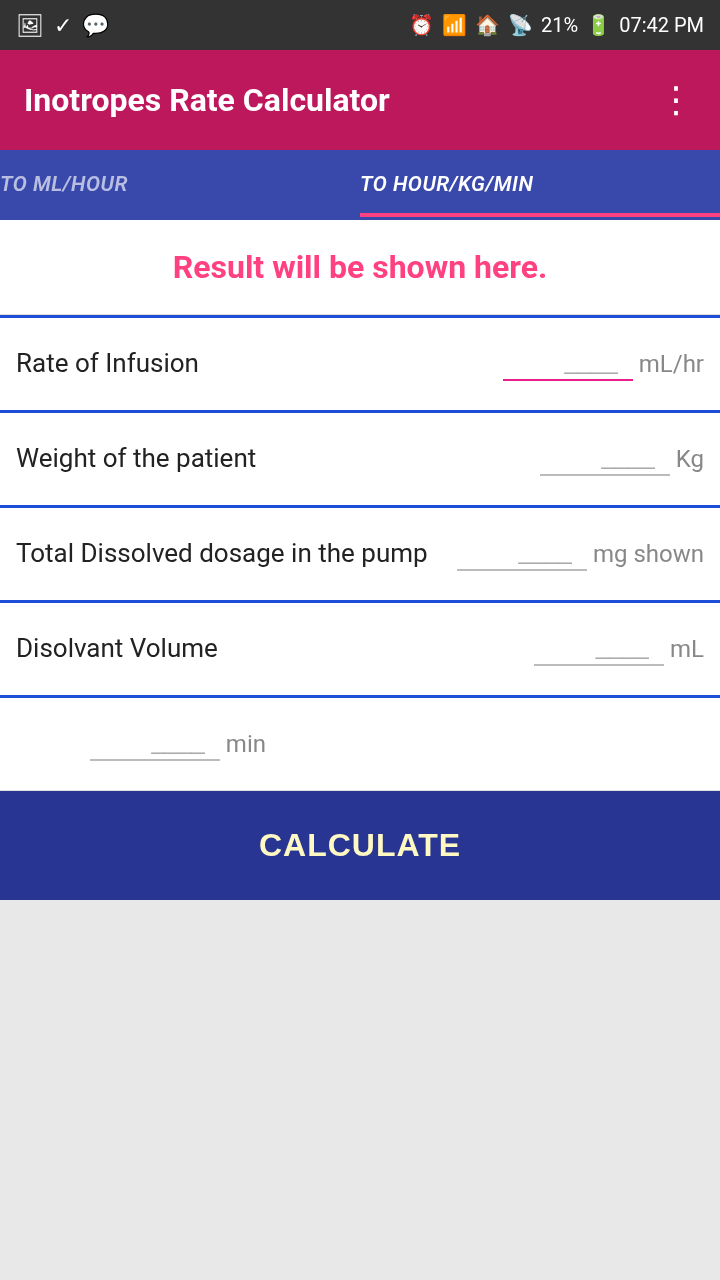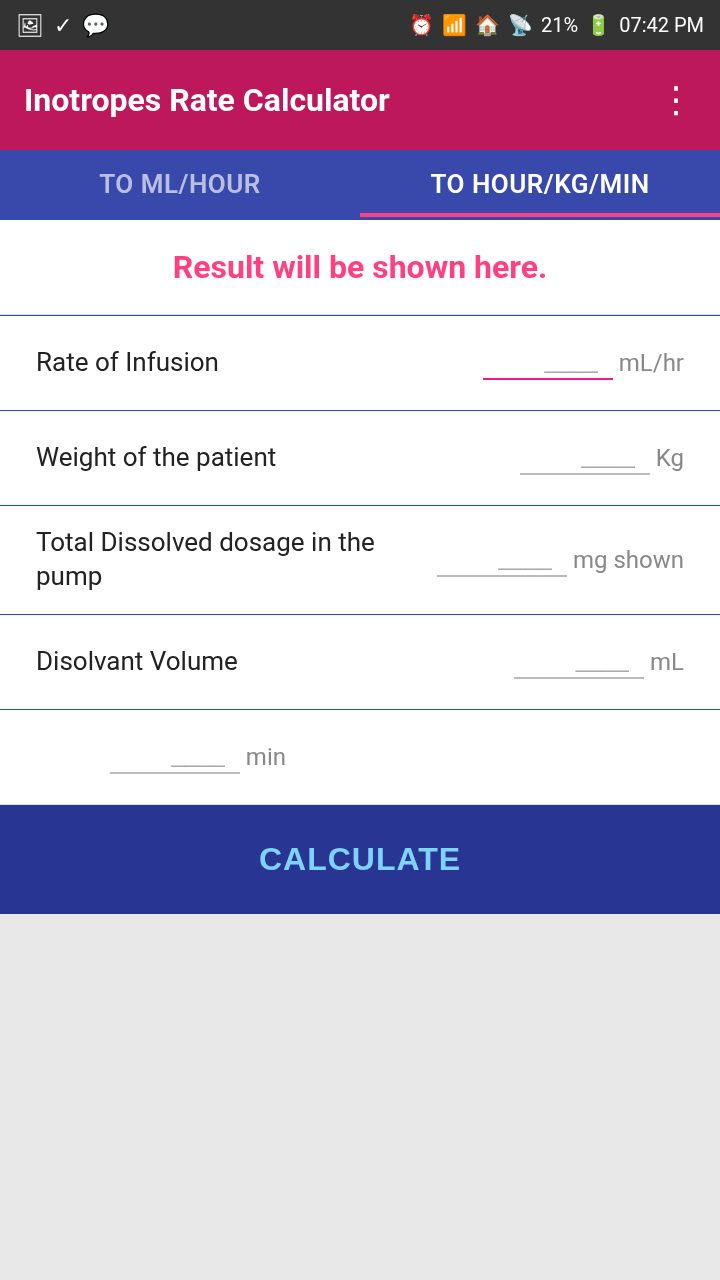--- a/index.html
+++ b/index.html
@@ -51,27 +51,28 @@
     .tab-bar {
       background: #3949ab;
       display: flex;
       height: 70px;
       border-bottom: 3px solid #3949ab;
     }
     .tab {
       flex: 1;
       display: flex;
       align-items: center;
-      justify-content: center;
-      font-size: 26px;
+      justify-content: flex-start;
+      font-size: 21px;
       font-weight: 600;
       color: rgba(255,255,255,0.65);
       cursor: pointer;
       position: relative;
       letter-spacing: 0.5px;
+      font-style: italic;
     }
     .tab.active {
       color: #fff;
     }
     .tab.active::after {
       content: '';
       position: absolute;
       bottom: 0;
       left: 0;
       right: 0;
@@ -94,24 +95,24 @@
     }
     .result-text {
       font-size: 32px;
       font-weight: bold;
       color: #ff4081;
     }
 
     
     .form-row {
       background: #fff;
-      border-top: 1px solid #1d4ed8;
-      display: flex;
-      align-items: center;
-      padding: 20px 36px;
+      border-top: 3px solid #1d4ed8;
+      display: flex;
+      align-items: center;
+      padding: 20px 16px;
       min-height: 95px;
     }
     .form-label {
       font-size: 26px;
       color: #222;
       flex: 1;
       line-height: 1.3;
     }
     .form-input-wrap {
       display: flex;
@@ -147,21 +148,21 @@
 
     
     .button-row {
       display: flex;
       background: #fff;
       border-top: 1px solid #e0e0e0;
     }
     .btn-calculate {
       flex: 1;
       background: #283593;
-      color: #7dd3fc;
+      color: #fef9c3;
       font-size: 32px;
       font-weight: bold;
       border: none;
       padding: 36px 20px;
       cursor: pointer;
       letter-spacing: 1px;
     }
     .btn-reset {
       flex: 1;
       background: #ff4081;

